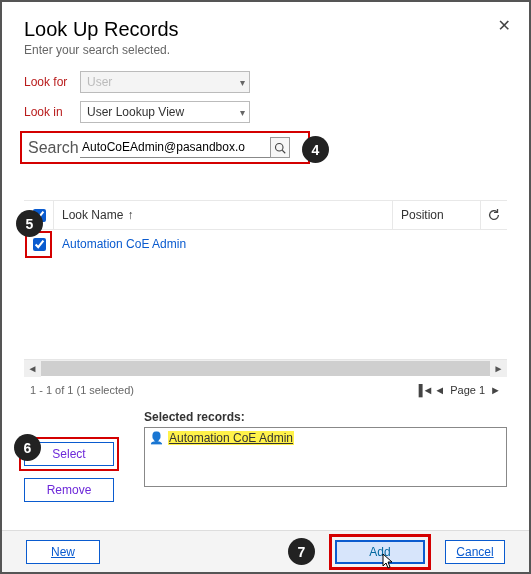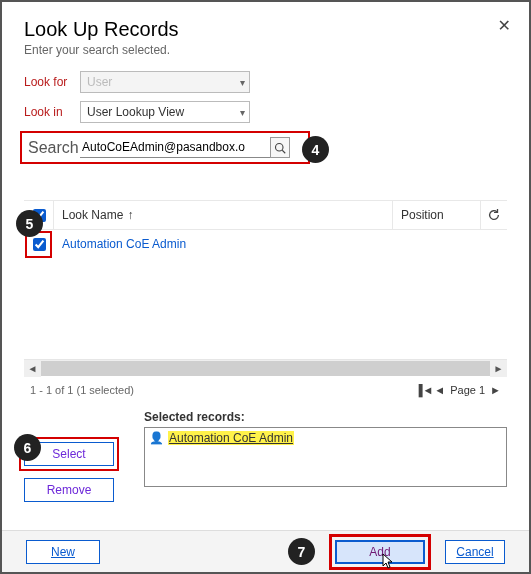--- a/index.html
+++ b/index.html
@@ -282,21 +282,21 @@
     border: 3px solid #d40000;
     padding: 3px;
     display:flex;align-items:center;justify-content:center;
     position:relative;
   }
   .add-btn {
     height:24px;
     width:90px;
     border:2px solid #0a5bcf;
     background:#d7e5fb;
-    color:#701a75;
+    color:#0369a1;
     display:flex;align-items:center;justify-content:center;
     cursor:pointer;
     font-size:12px;
   }
   .cursor-icon {
     position:absolute;
     right: 32px;
     bottom: -2px;
     font-size: 14px;
     pointer-events:none;

